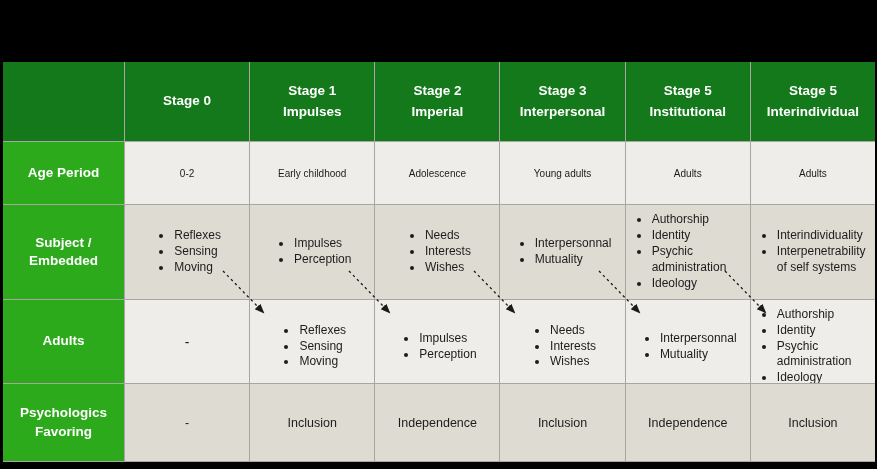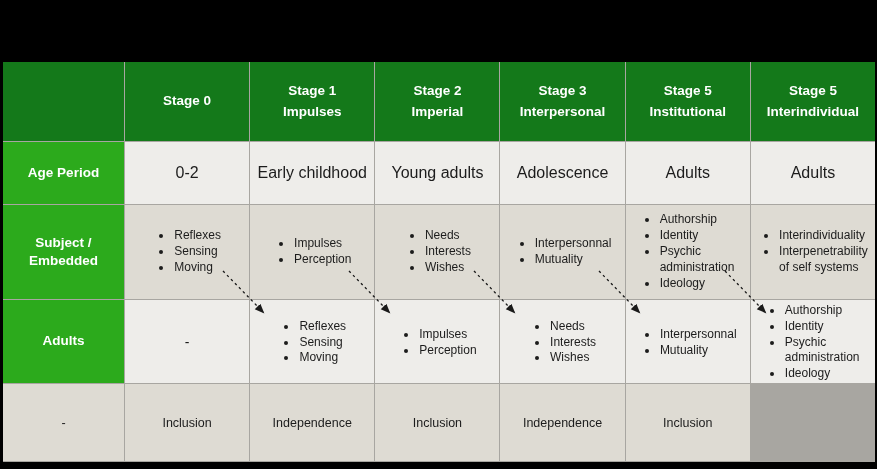--- a/index.html
+++ b/index.html
@@ -39,25 +39,25 @@
     background: #2caa1c;
     color: #fff;
     font-weight: bold;
     font-size: 13.5px;
     line-height: 1.35;
     padding: 1px 8px;
   }
   .dcell { color: #1c1c1c; padding: 4px 5px; }
   .light { background: #eeedea; }
   .gray  { background: #dedbd3; }
-  .age   { font-size: 16px; }
+  .age   { font-size: 10px; }
   .psy   { font-size: 12.5px; }
   .dash  { font-size: 14px; }
   ul.bullets {
-    margin: 8px;
+    margin: 0;
     padding-left: 20px;
     display: inline-block;
     text-align: left;
     font-size: 12px;
     line-height: 1.32;
     max-width: 112px;
   }
   ul.bullets li { padding-left: 1px; }
   .obj ul.bullets { margin-top: 10px; }
   .arrows {
@@ -94,22 +94,22 @@
     <div>Institutional</div>
   </div>
   <div class="cell hcell">
     <div>Stage 5</div>
     <div>Interindividual</div>
   </div>
 
   <div class="cell lcell">Age Period</div>
   <div class="cell dcell light age">0-2</div>
   <div class="cell dcell light age">Early childhood</div>
+  <div class="cell dcell light age">Adolescence</div>
   <div class="cell dcell light age">Young adults</div>
-  <div class="cell dcell light age">Adolescence</div>
   <div class="cell dcell light age">Adults</div>
   <div class="cell dcell light age">Adults</div>
 
   <div class="cell lcell">Subject / Embedded</div>
   <div class="cell dcell gray">
       <ul class="bullets">
         <li>Reflexes</li>
         <li>Sensing</li>
         <li>Moving</li>
       </ul>
@@ -178,20 +178,21 @@
     </div>
   <div class="cell dcell light obj">
       <ul class="bullets">
         <li>Authorship</li>
         <li>Identity</li>
         <li>Psychic administration</li>
         <li>Ideology</li>
       </ul>
     </div>
 
+  <div class="cell lcell">Psychologics Favoring</div>
   <div class="cell dcell gray psy">-</div>
   <div class="cell dcell gray psy">Inclusion</div>
   <div class="cell dcell gray psy">Independence</div>
   <div class="cell dcell gray psy">Inclusion</div>
   <div class="cell dcell gray psy">Independence</div>
   <div class="cell dcell gray psy">Inclusion</div>
 </div>
 
 <svg class="arrows" width="872" height="400" viewBox="0 0 872 400">
   <defs>

